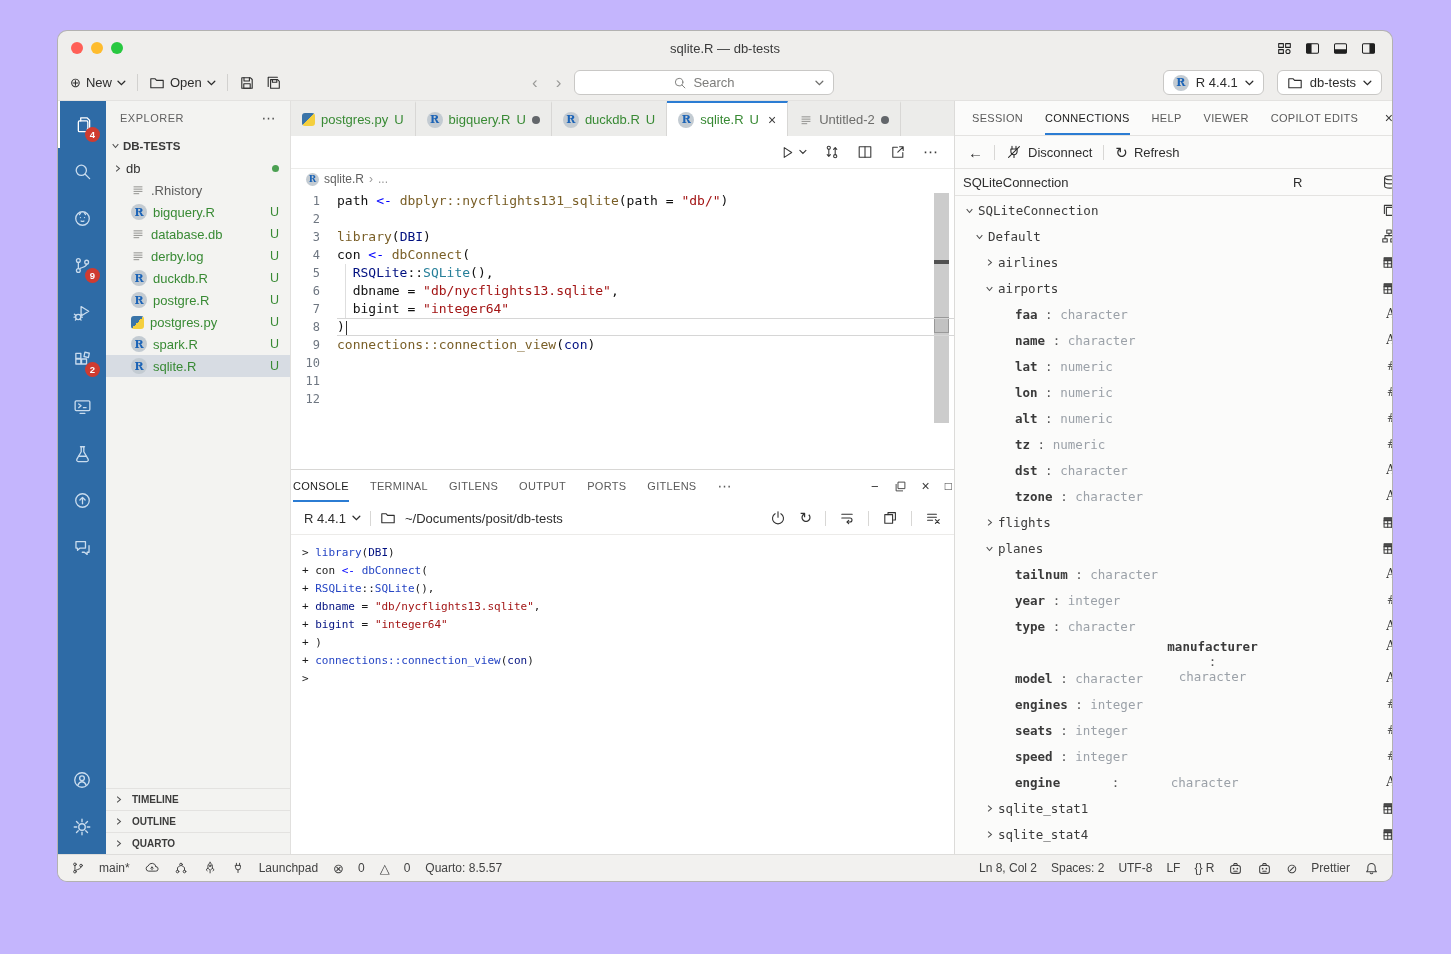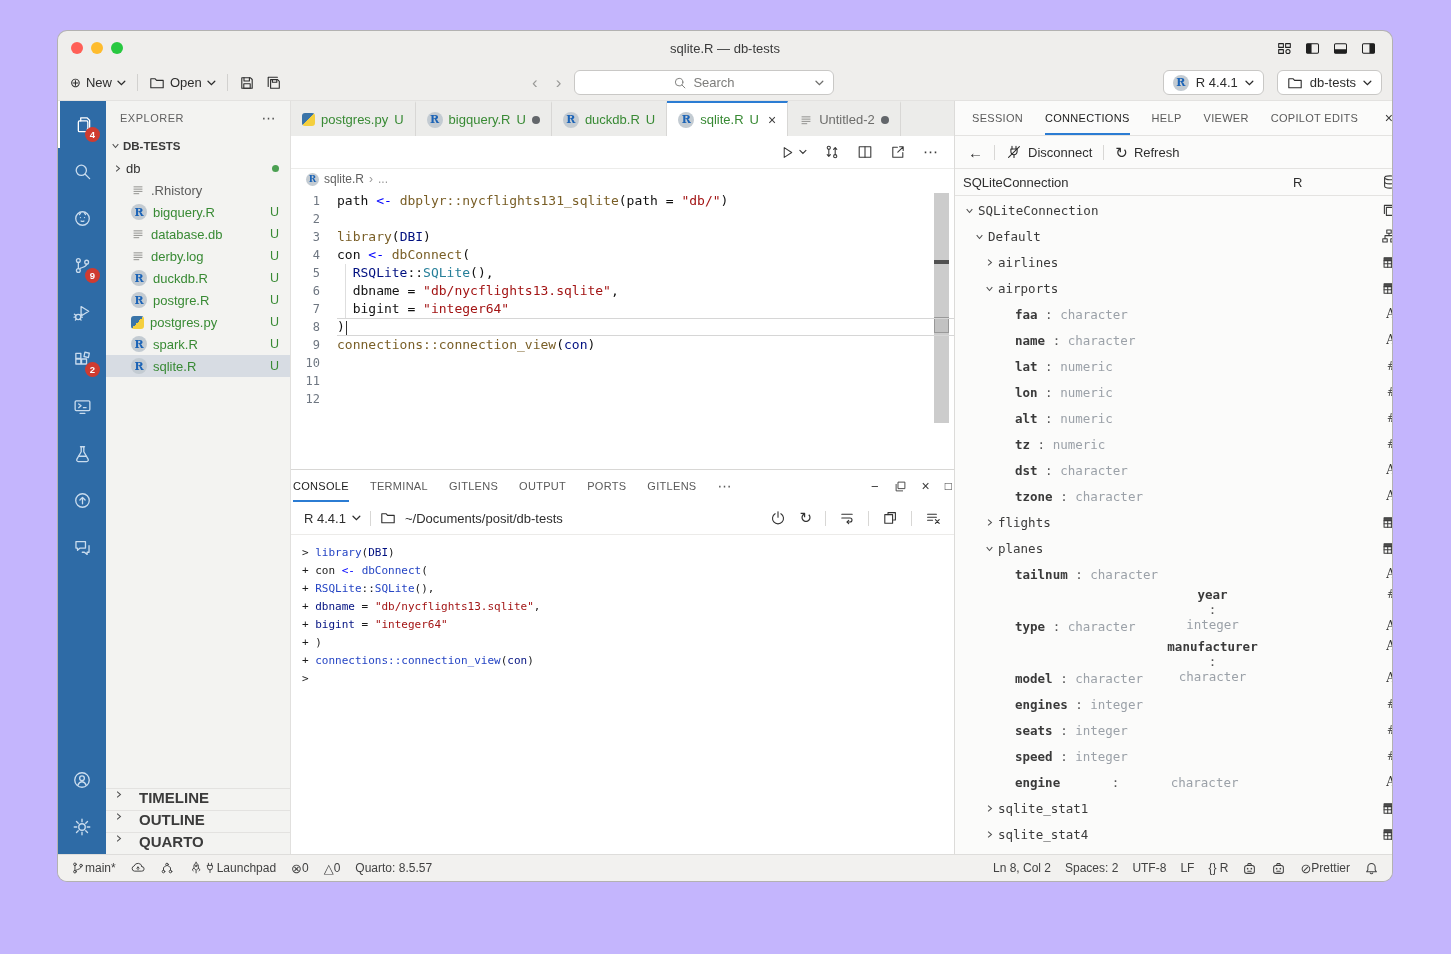--- a/index.html
+++ b/index.html
@@ -47,21 +47,21 @@
   .sb-root{height:23px;display:flex;align-items:center;font-weight:bold;font-size:11.5px;color:#3b3b3b;padding-left:5px;gap:3px}
   .frow{height:22px;display:flex;align-items:center;gap:6px;padding-left:25px;position:relative;color:#388a34}
   .frow.haschev{padding-left:7px;gap:4px;color:#2f2f2f}
   .frow .st{position:absolute;right:11px;color:#388a34;font-size:12.5px}
   .frow.selected{background:#d7dce3}
   .fname.plain{color:#5c5c5c}
   .gdot{width:7px;height:7px;border-radius:50%;background:#4ba052;position:absolute;right:11px}
   .chv{display:inline-flex;color:#4f4f4f;flex:none}
   .chv.open{transform:rotate(90deg)}
   .sb-sections{margin-top:auto}
-  .section-row{height:22px;display:flex;align-items:flex-start;gap:16px;padding-left:8px;font-weight:bold;font-size:15px;
+  .section-row{height:22px;display:flex;align-items:center;gap:9px;padding-left:8px;font-weight:bold;font-size:10px;
     color:#3b3b3b;border-top:1px solid #e3e2e0}
   
   .editor-col{width:664px;display:flex;flex-direction:column;background:#fff;border-right:1px solid #dcdbd9;flex:none}
   .tabs{height:35px;background:#ececea;display:flex;flex:none}
   .tab{display:flex;align-items:center;gap:6px;padding:0 11px;font-size:13px;color:#388a34;background:#ececea;
     border-right:1px solid #d8d7d5;border-top:2px solid transparent}
   .tab.active{background:#fff;border-top:2px solid #2b7cd3}
   .tab .dirty{width:8px;height:8px;border-radius:50%;background:#62666a}
   .tab .close{color:#3f3f3f;font-size:14px;margin-left:3px}
   .tab.plainlbl{color:#6d6d6b}
@@ -115,21 +115,21 @@
   .tcolon{color:#555}
   .ttype{color:#9ba1a8}
   .typeA{position:absolute;right:15px;font-family:"DejaVu Serif",serif;font-size:12px;color:#333}
   .typeH{position:absolute;right:15px;font-size:12px;color:#555}
   .rscroll{position:absolute;right:1px;top:88px;bottom:0;width:5px;background:#6f6f6f;border-radius:3px}
   
   .statusbar{height:27px;background:#f2f1ef;border-top:1px solid #dedddb;display:flex;align-items:center;
     padding:0 13px;font-size:12px;color:#424242;flex:none}
   .sb-left{display:flex;gap:15px;align-items:center}
   .sb-right{margin-left:auto;display:flex;gap:14px;align-items:center}
-  .sitem{display:flex;align-items:center;gap:0;white-space:nowrap}
+  .sitem{display:flex;align-items:center;gap:14px;white-space:nowrap}
   .glyph{font-size:13px;line-height:1}
   svg{display:block}
 </style>
 </head>
 <body>
 
 <div class="stage">
   <div class="window">
 
     <div class="titlebar">
@@ -849,21 +849,21 @@
                   <path d="M2.2 6h11.6M2.2 9.4h11.6M6.1 6v7M10 6v7"></path>
                 </svg>
               </span>
             </div>
             <div class="trow" style="padding-left: 60px;">
               <span class="tname">tailnum</span>
               <span class="tcolon">&nbsp;:&nbsp;</span>
               <span class="ttype">character</span>
               <span class="typeA">A</span>
             </div>
-            <div class="trow" style="padding-left: 60px; flex-direction: column;">
+            <div class="trow" style="padding-left: 60px;">
               <span class="tname">year</span>
               <span class="tcolon">&nbsp;:&nbsp;</span>
               <span class="ttype">integer</span>
               <span class="typeH">#</span>
             </div>
             <div class="trow" style="padding-left: 60px;">
               <span class="tname">type</span>
               <span class="tcolon">&nbsp;:&nbsp;</span>
               <span class="ttype">character</span>
               <span class="typeA">A</span>

